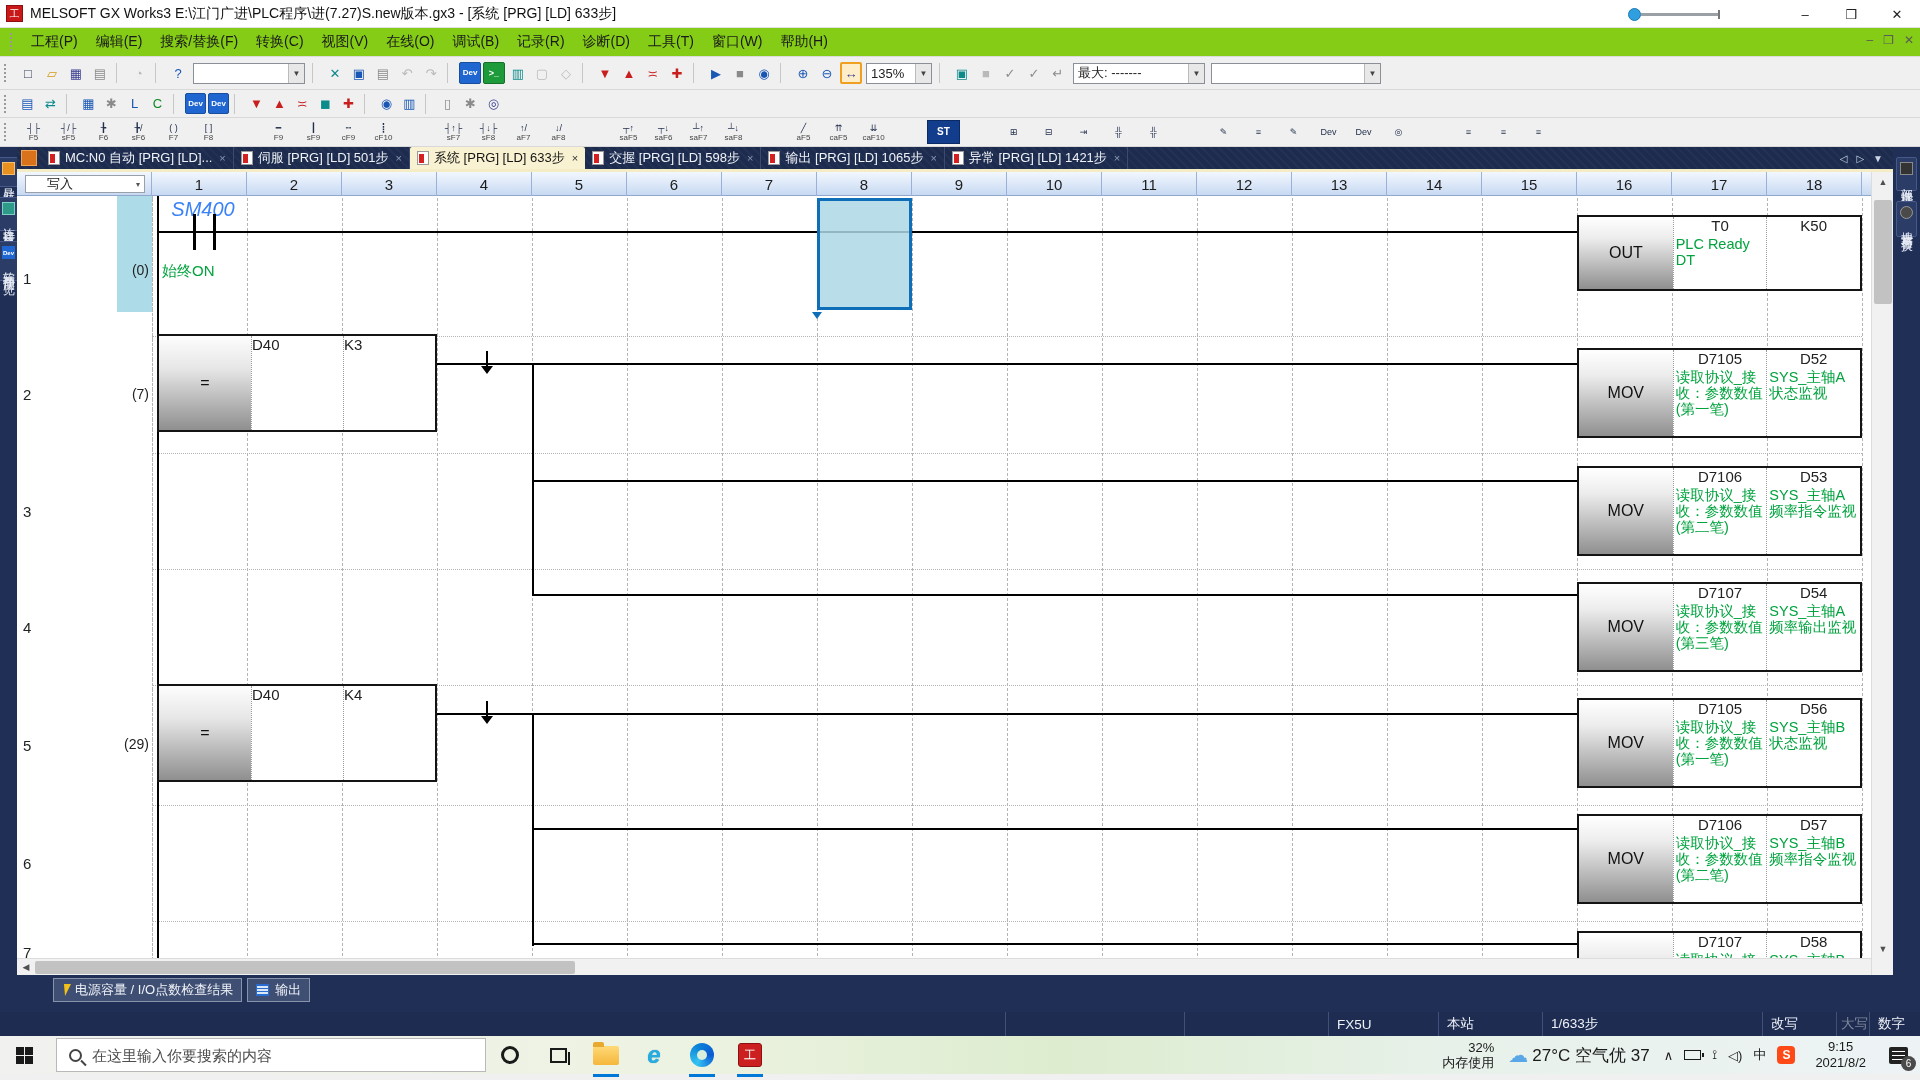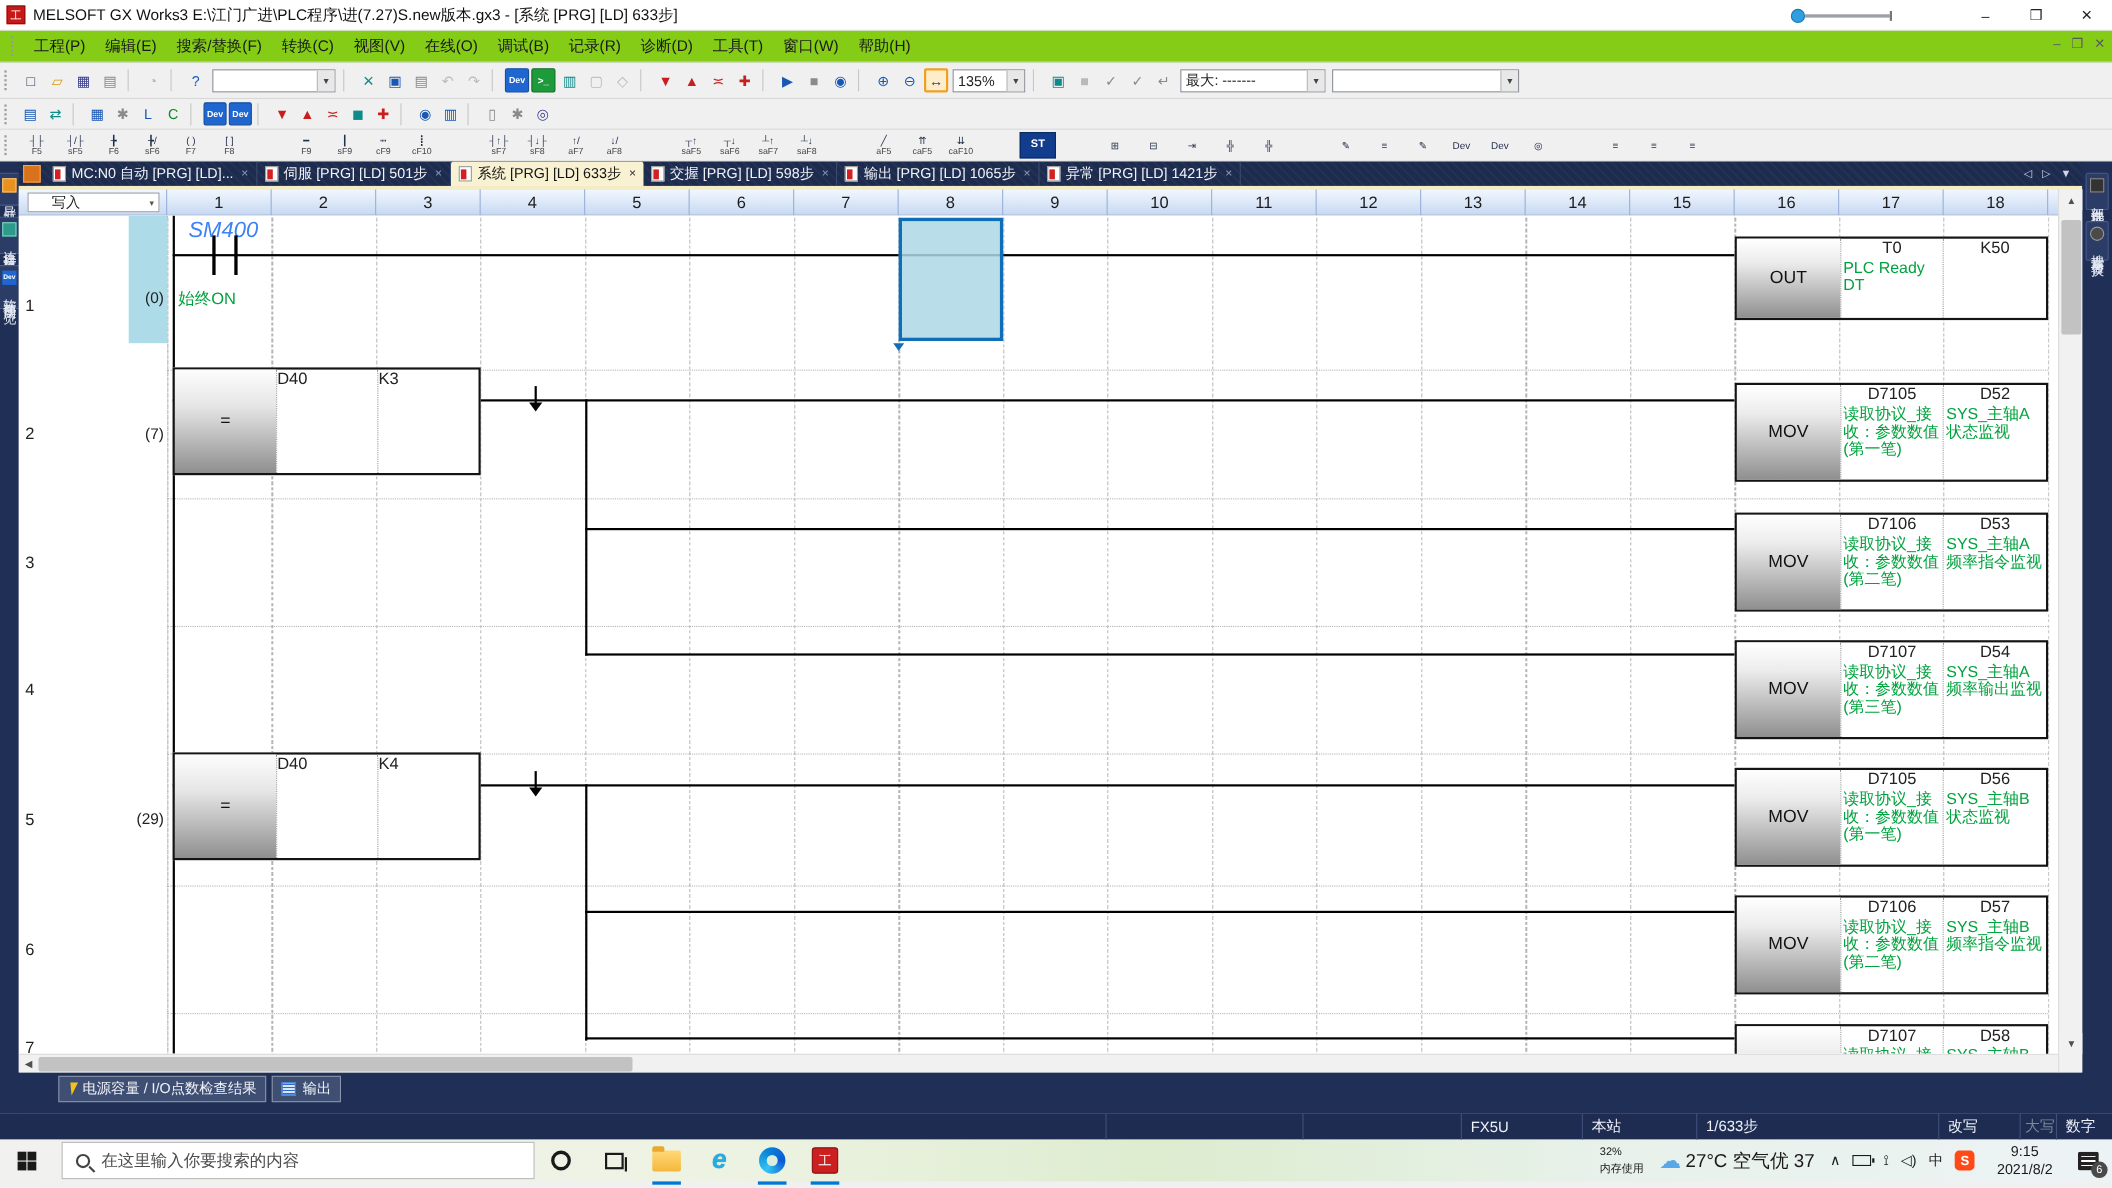--- a/index.html
+++ b/index.html
@@ -142,21 +142,21 @@
   .cortana-ring { width:18px; height:18px; border:3px solid #1a1a1a; border-radius:50%; }
   .taskview { width:17px; height:15px; border:2px solid #1a1a1a; position:relative; }
   .taskview::after { content:""; position:absolute; right:-5px; top:2px; width:2px; height:13px; background:#1a1a1a; }
   .folder { width:26px; height:19px; background:linear-gradient(180deg,#ffd977,#f5b73c); border-radius:2px; position:relative; }
   .folder::before { content:""; position:absolute; top:-4px; left:0; width:11px; height:5px; background:#e8a92e; border-radius:2px 2px 0 0; }
   .ie-e { font-size:24px; font-style:italic; font-weight:bold; color:#27ace0; text-shadow:0 0 1px #1f8bbd; }
   .edge-c { width:24px; height:24px; border-radius:50%; background:conic-gradient(from 210deg,#35c3f2,#0a84d8,#0a5bd4,#35c3f2); position:relative; }
   .edge-c::after { content:""; position:absolute; left:7px; top:7px; width:10px; height:10px; border-radius:50%; background:#d9efdc; }
   .gx-tb { width:24px; height:24px; background:#cc2020; border:1px solid #8d1010; border-radius:3px; color:#fff; font-size:12px; display:flex; align-items:center; justify-content:center; }
   .tb-right { margin-left:auto; display:flex; align-items:center; height:44px; }
-  .mem { text-align:left; font-size:10px; color:#1a1a1a; line-height:15px; padding:0 14px; }
+  .mem { text-align:right; font-size:13px; color:#1a1a1a; line-height:15px; padding:0 14px; }
   .cloud { color:#5aa7e8; font-size:20px; margin-right:4px; }
   .weather-text { font-size:17px; color:#1a1a1a; white-space:nowrap; margin-right:14px; }
   .tray { display:flex; align-items:center; gap:11px; margin-right:10px; }
   .tray .tico { font-size:13px; color:#1a1a1a; }
   .battery { width:17px; height:10px; border:1.5px solid #1a1a1a; position:relative; }
   .battery::after { content:""; position:absolute; right:-4px; top:2px; width:2px; height:4px; background:#1a1a1a; }
   .sogou { width:18px; height:18px; background:#ff4a18; border-radius:4px; color:#fff; font-size:12px; font-weight:bold; display:flex; align-items:center; justify-content:center; }
   .clock { text-align:center; font-size:13px; color:#1a1a1a; line-height:16px; padding:0 10px; }
   .notif { width:44px; height:44px; display:flex; align-items:center; justify-content:center; position:relative; }
   .notif .box { width:19px; height:17px; background:#222; border-radius:2px; background-image:repeating-linear-gradient(0deg,#fff 0 1px,transparent 1px 4px); background-position:3px 4px; background-size:13px 9px; background-repeat:no-repeat; }

